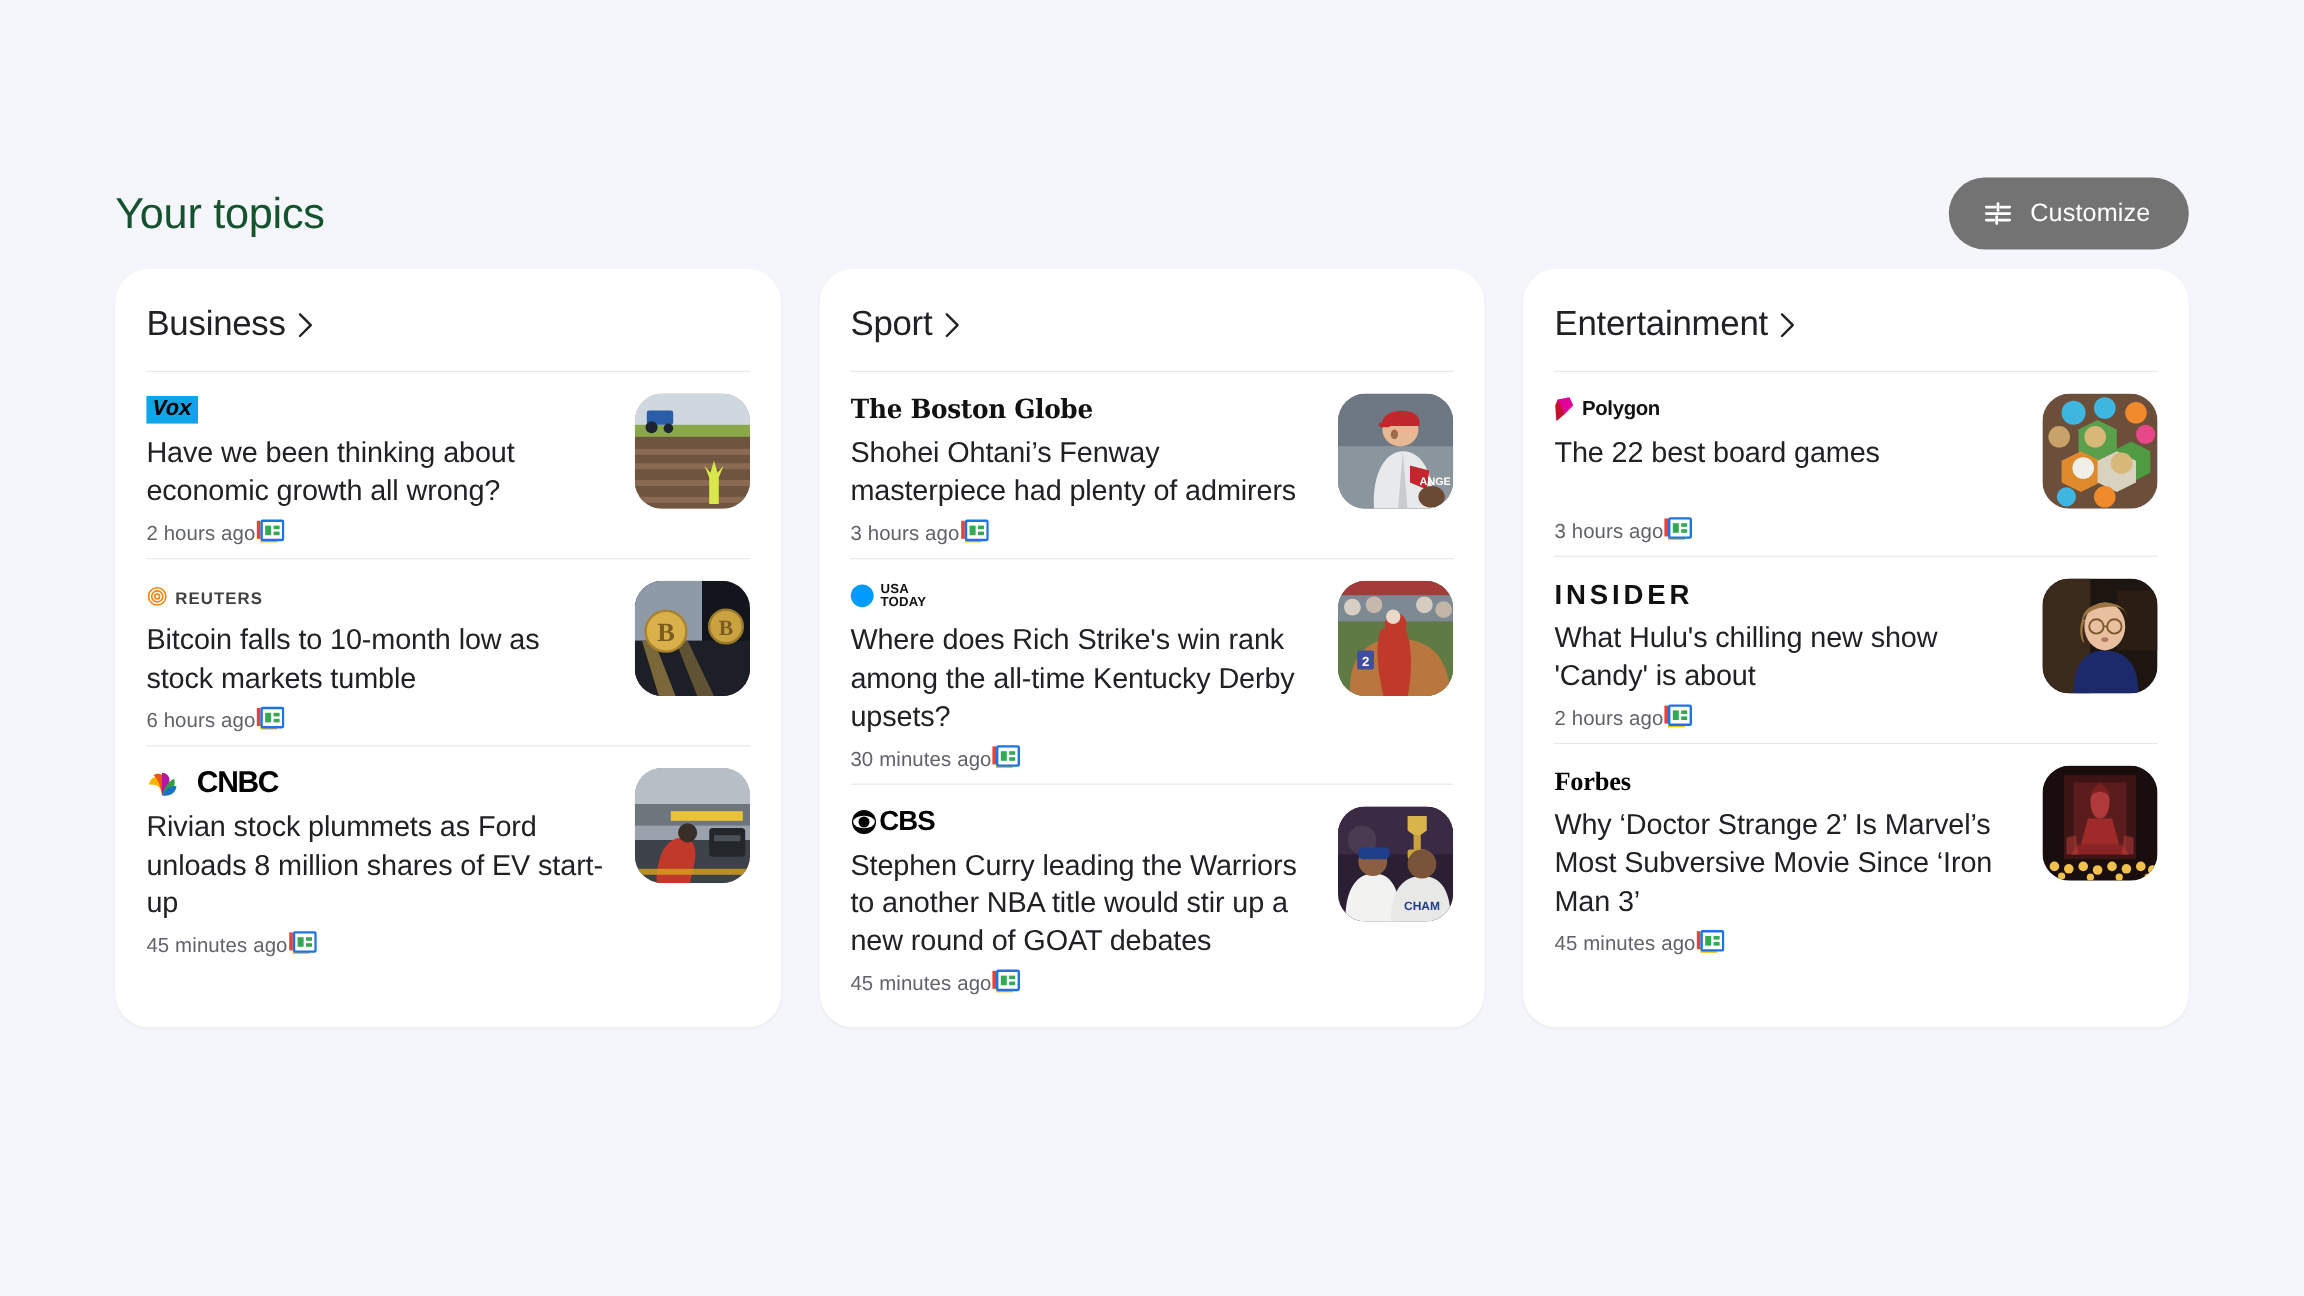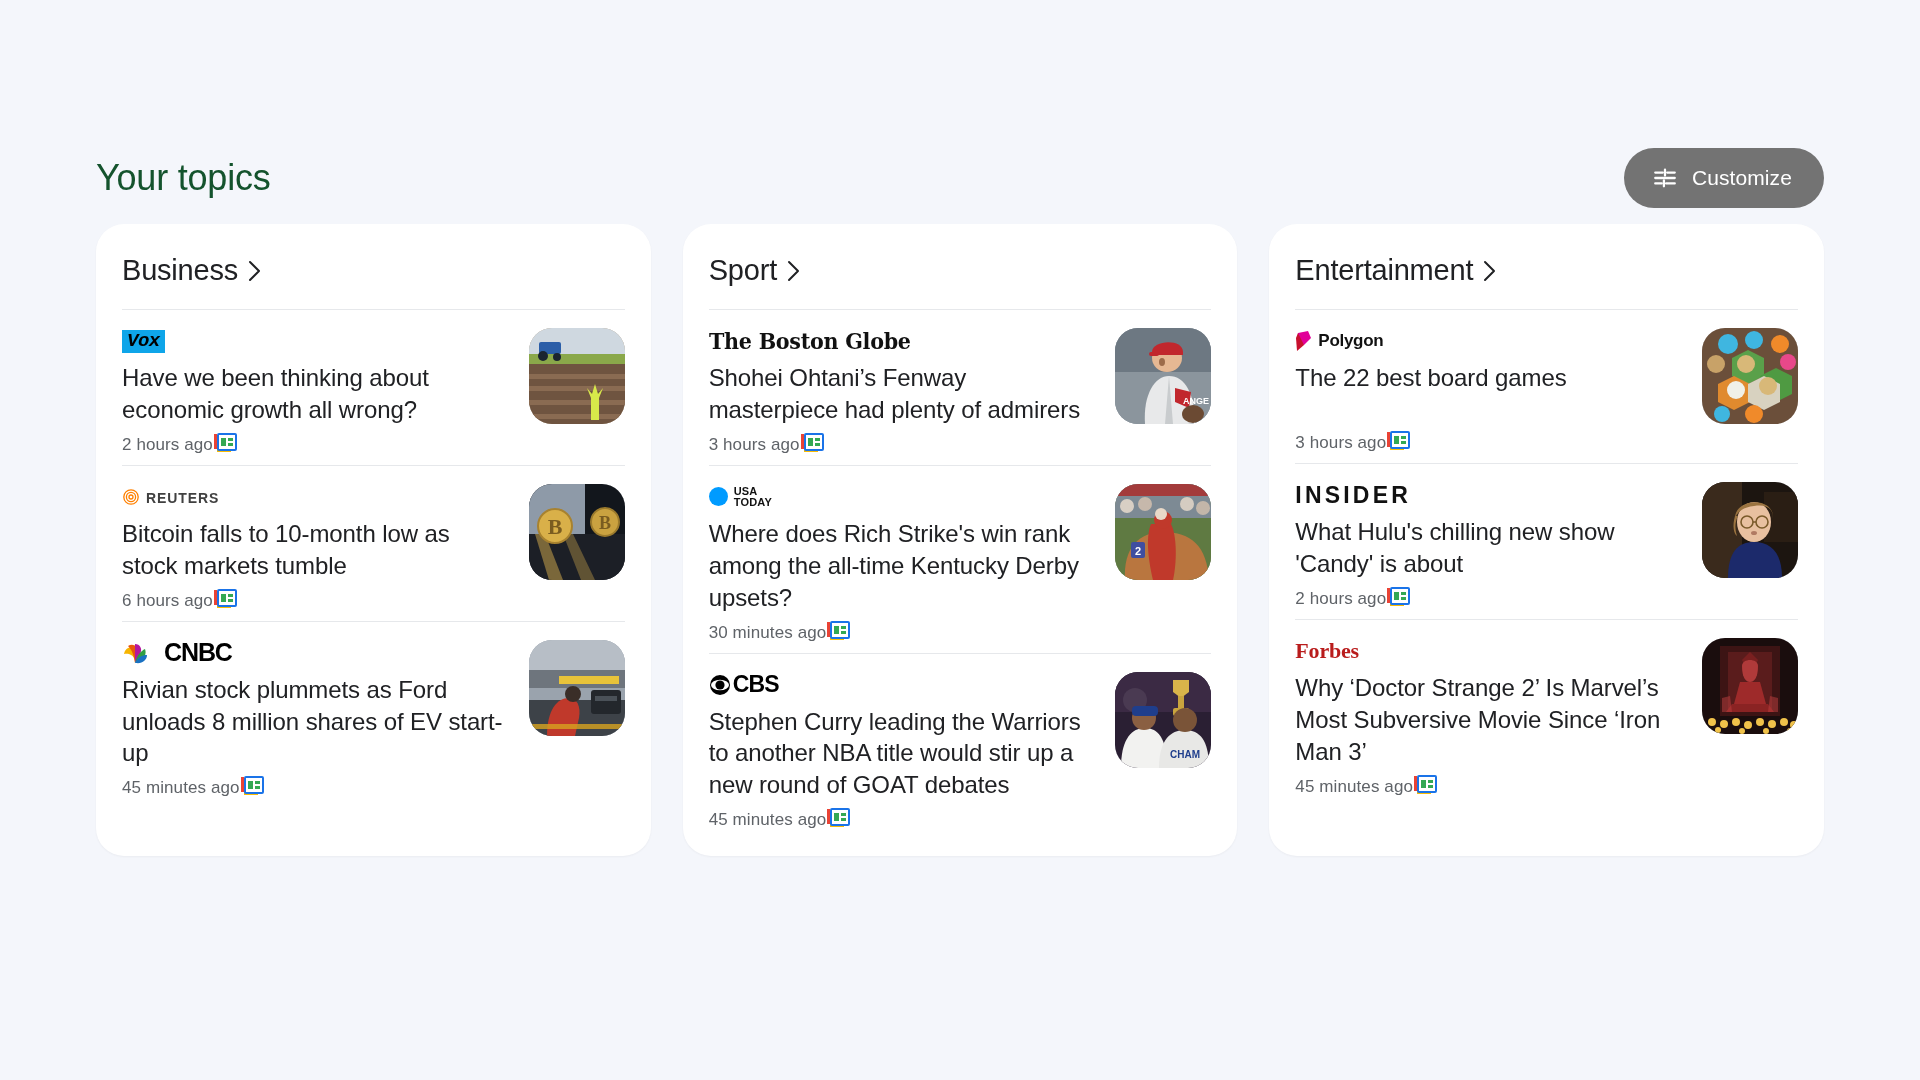--- a/index.html
+++ b/index.html
@@ -231,21 +231,21 @@
   .logo-insider {
     font-size: 23px;
     font-weight: 700;
     color: #111;
     letter-spacing: 3.2px;
   }
   .logo-forbes {
     font-family: "Liberation Serif", serif;
     font-size: 22px;
     font-weight: 700;
-    color: #b91c1c;
+    color: #000000;
     letter-spacing: -0.2px;
   }
 </style>
 </head>
 <body>
 
 <div class="page">
 
   <div class="header">
     <h1 class="page-title">Your topics</h1>

